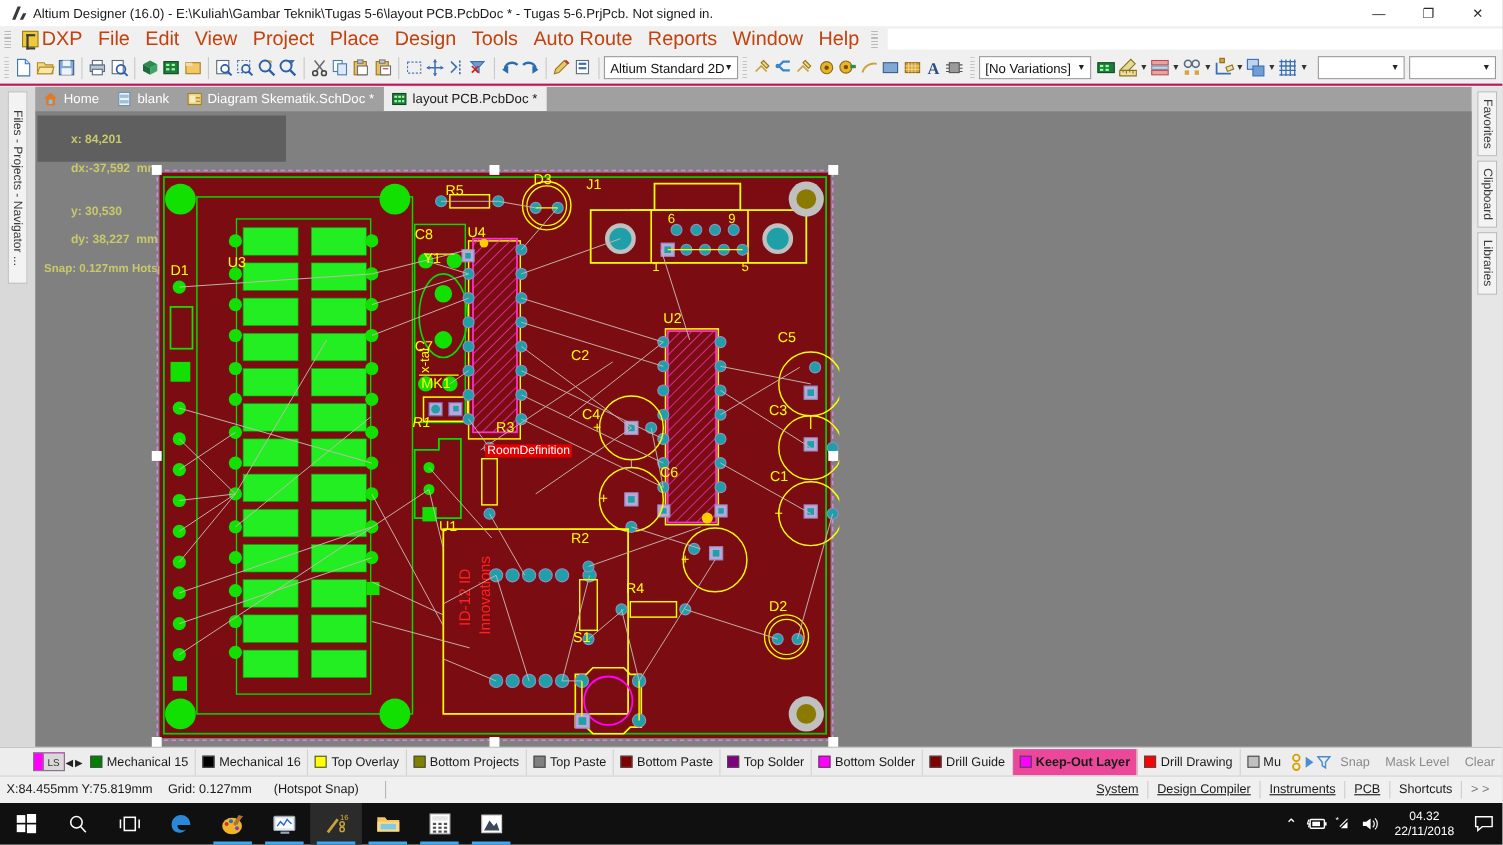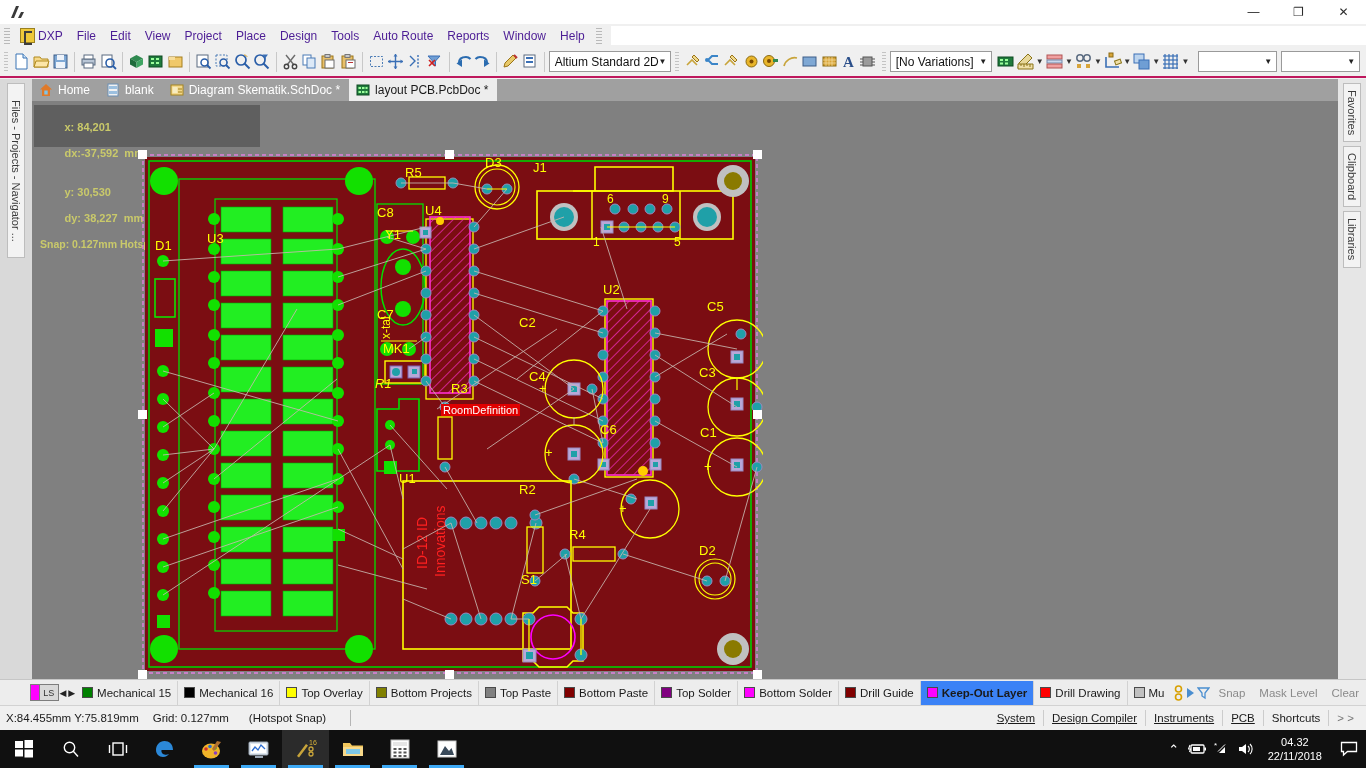--- a/index.html
+++ b/index.html
@@ -45,21 +45,21 @@
   }
   .dxp-ico {
     width: 15px; height: 15px; background: #efc93a; border: 1px solid #9a8020;
     display: inline-block; margin-right: 3px; position: relative;
   }
   .dxp-ico::after {
     content: ""; position: absolute; left: 3px; top: 2px; width: 6px; height: 10px;
     border: 2px solid #3d3d3d; border-right: 0;
   }
   .menuitem {
-    font-size: 12px; color: #4c1d95; padding: 2px 7px; white-space: nowrap; cursor: default;
+    font-size: 18px; color: #c2410c; padding: 2px 7px; white-space: nowrap; cursor: default;
   }
   .menu-blank { flex: 1; height: 19px; background: #ffffff; margin-left: 6px; margin-right: 0;
                 border: 0; }
 
   
   .toolbar {
     position: absolute; left: 0; top: 47px; width: 1366px; height: 31px;
     background: #f0f0f0; display: flex; align-items: center;
     border-bottom: 2px solid #be185d;
   }
@@ -148,21 +148,21 @@
     background: #d9d9d9; color: #333; font-size: 9px; width: 19px; height: 15px;
     display: flex; align-items: center; justify-content: center; border-left: 1px solid #7d7d7d;
   }
   .larrow { width: 13px; height: 20px; display: flex; align-items: center; justify-content: center;
             font-size: 9px; color: #222; }
   .ltab {
     display: flex; align-items: center; gap: 4px; height: 24px;
     padding: 0 6px; font-size: 11.5px; color: #1a1a1a; white-space: nowrap;
     border-right: 1px solid #d2d2d2;
   }
-  .ltab.active { background: #3b82f6; font-weight: bold; }
+  .ltab.active { background: #ec4899; font-weight: bold; }
   .lchip { width: 11px; height: 11px; border: 1px solid #4a4a4a; display: inline-block; }
   .lbtn { font-size: 11.5px; color: #8a8a8a; padding: 0 7px; white-space: nowrap; }
   .mini-icons { display: flex; align-items: center; gap: 1px; padding: 0 2px; }
 
   
   .statusbar {
     position: absolute; left: 0; top: 705px; width: 1366px; height: 25px;
     background: #f0f0f0; display: flex; align-items: center;
     border-top: 1px solid #d2d2d2;
   }
@@ -196,20 +196,21 @@
 
 <div id="app">
 
   <div class="titlebar">
     <div class="appicon">
       <svg width="15" height="15" viewBox="0 0 15 15">
         <polygon points="1,13 6,1 9,1 4,13" fill="#3a3a3a"></polygon>
         <polygon points="8,13 11,7 14,7 11,13" fill="#3a3a3a"></polygon>
       </svg>
     </div>
+    <div class="ttext">Altium Designer (16.0) - E:\Kuliah\Gambar Teknik\Tugas 5-6\layout PCB.PcbDoc * - Tugas 5-6.PrjPcb. Not signed in.</div>
     <div class="winbtns">
       <div class="winbtn">—</div>
       <div class="winbtn">❐</div>
       <div class="winbtn close">✕</div>
     </div>
   </div>
 
   <div class="menubar">
     <div class="menu-grip"></div>
     <div class="menuitem" style="display:flex;align-items:center;">

